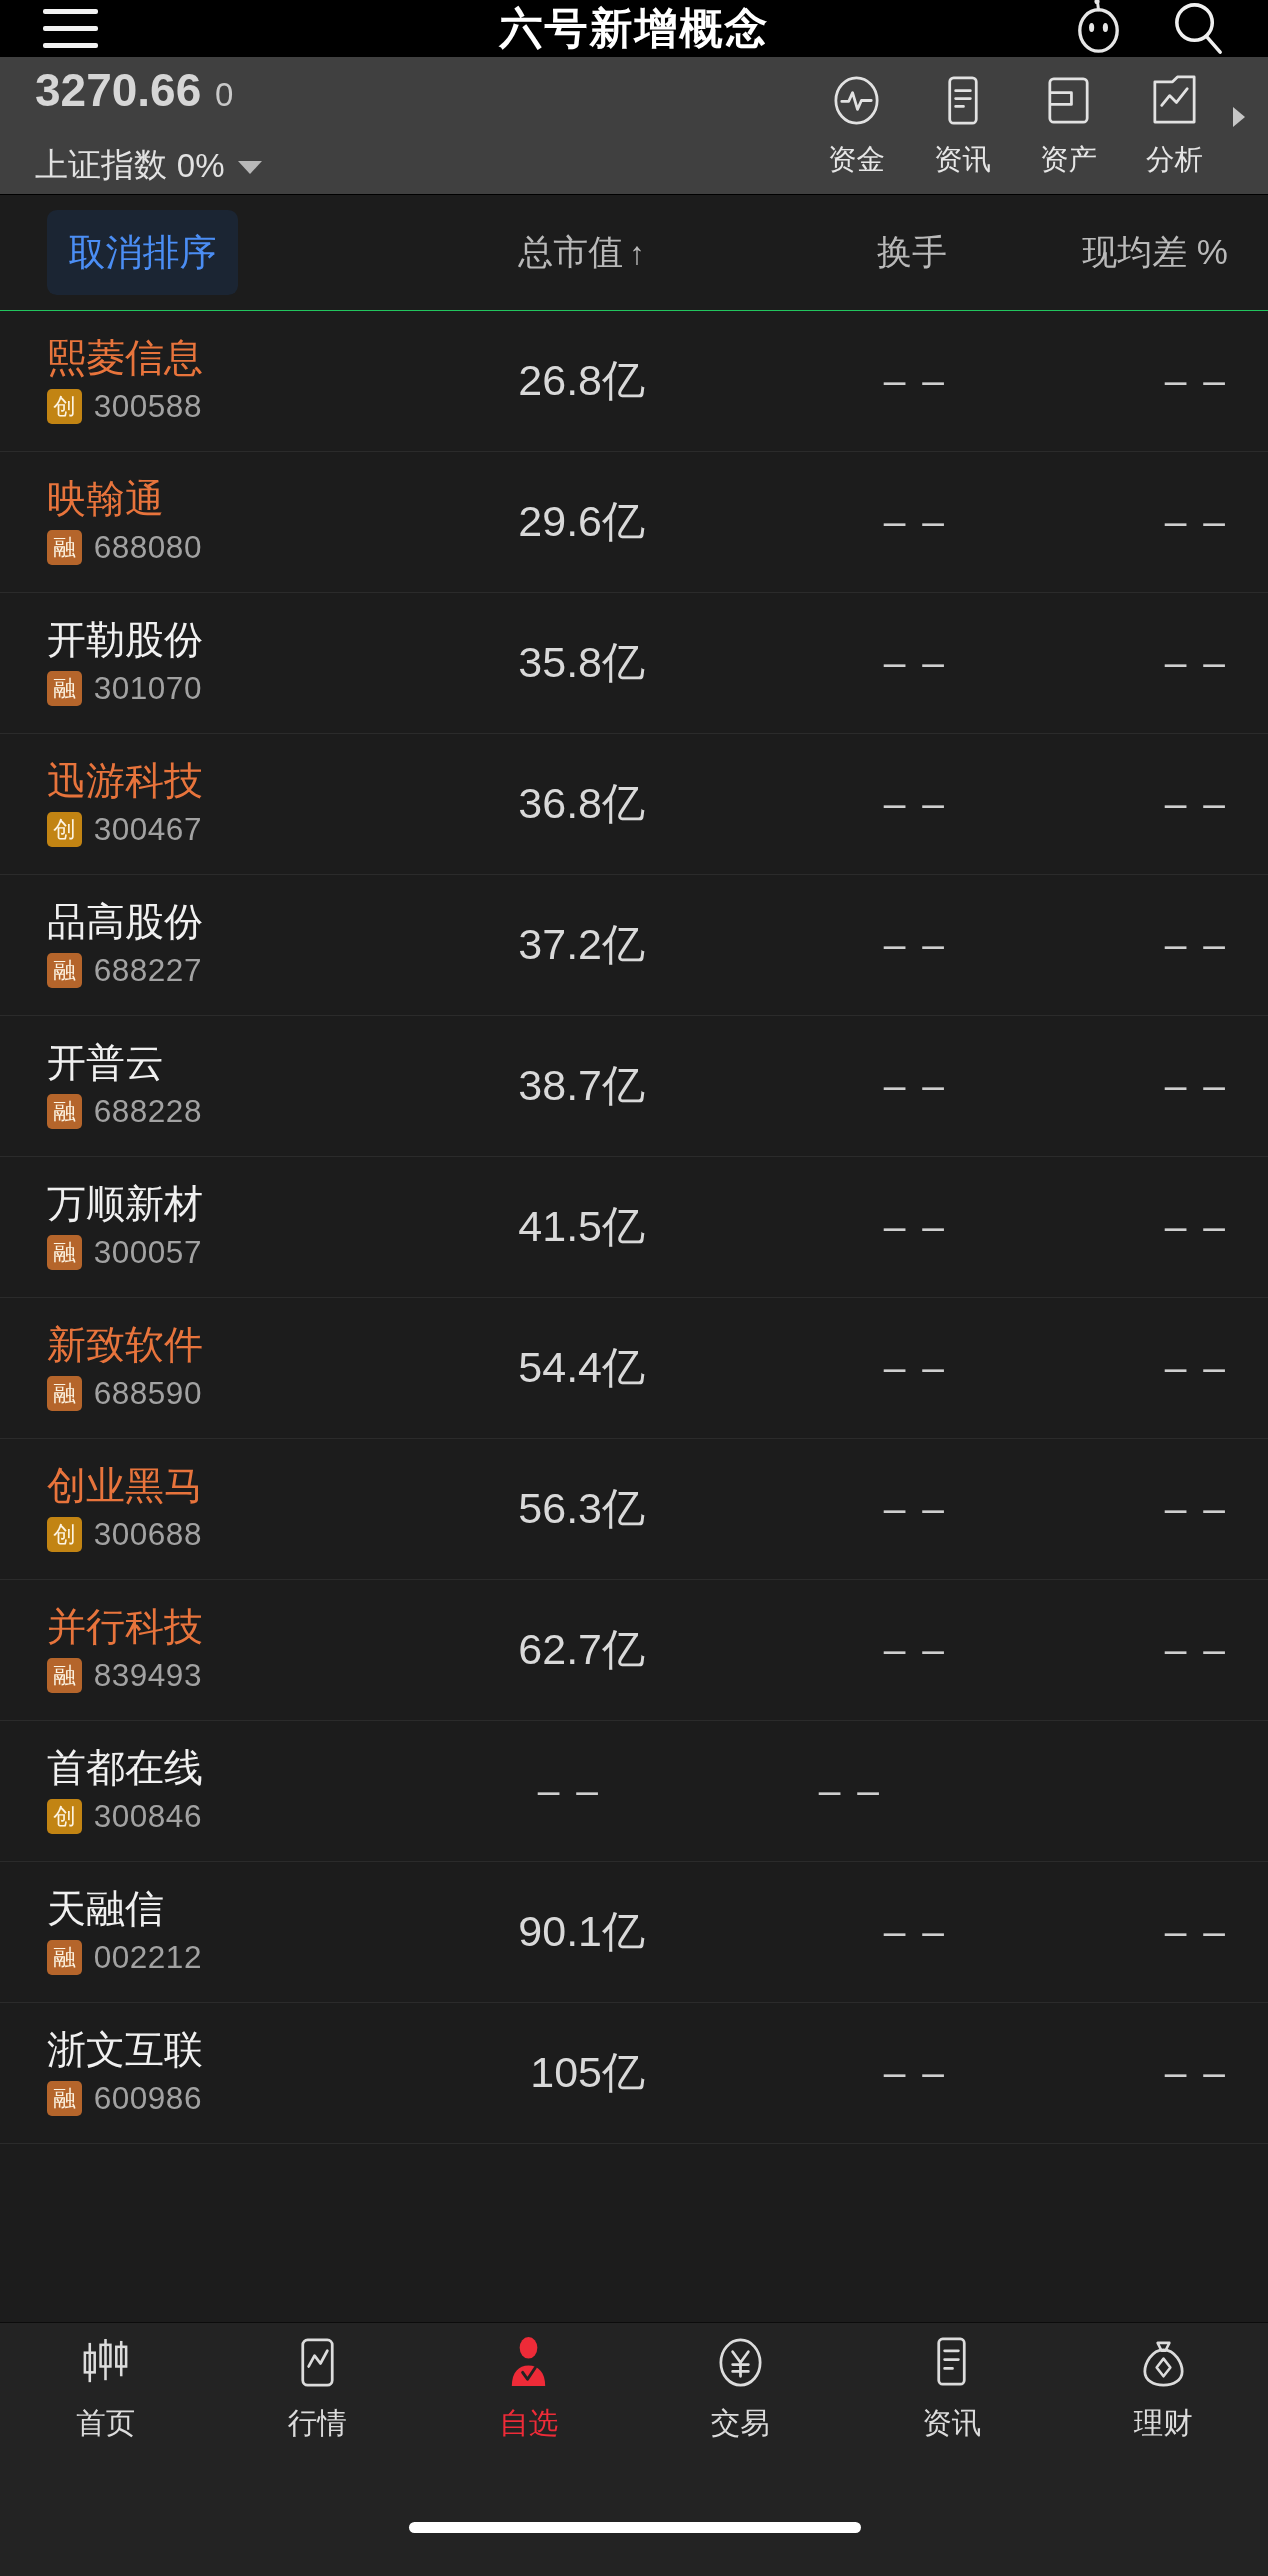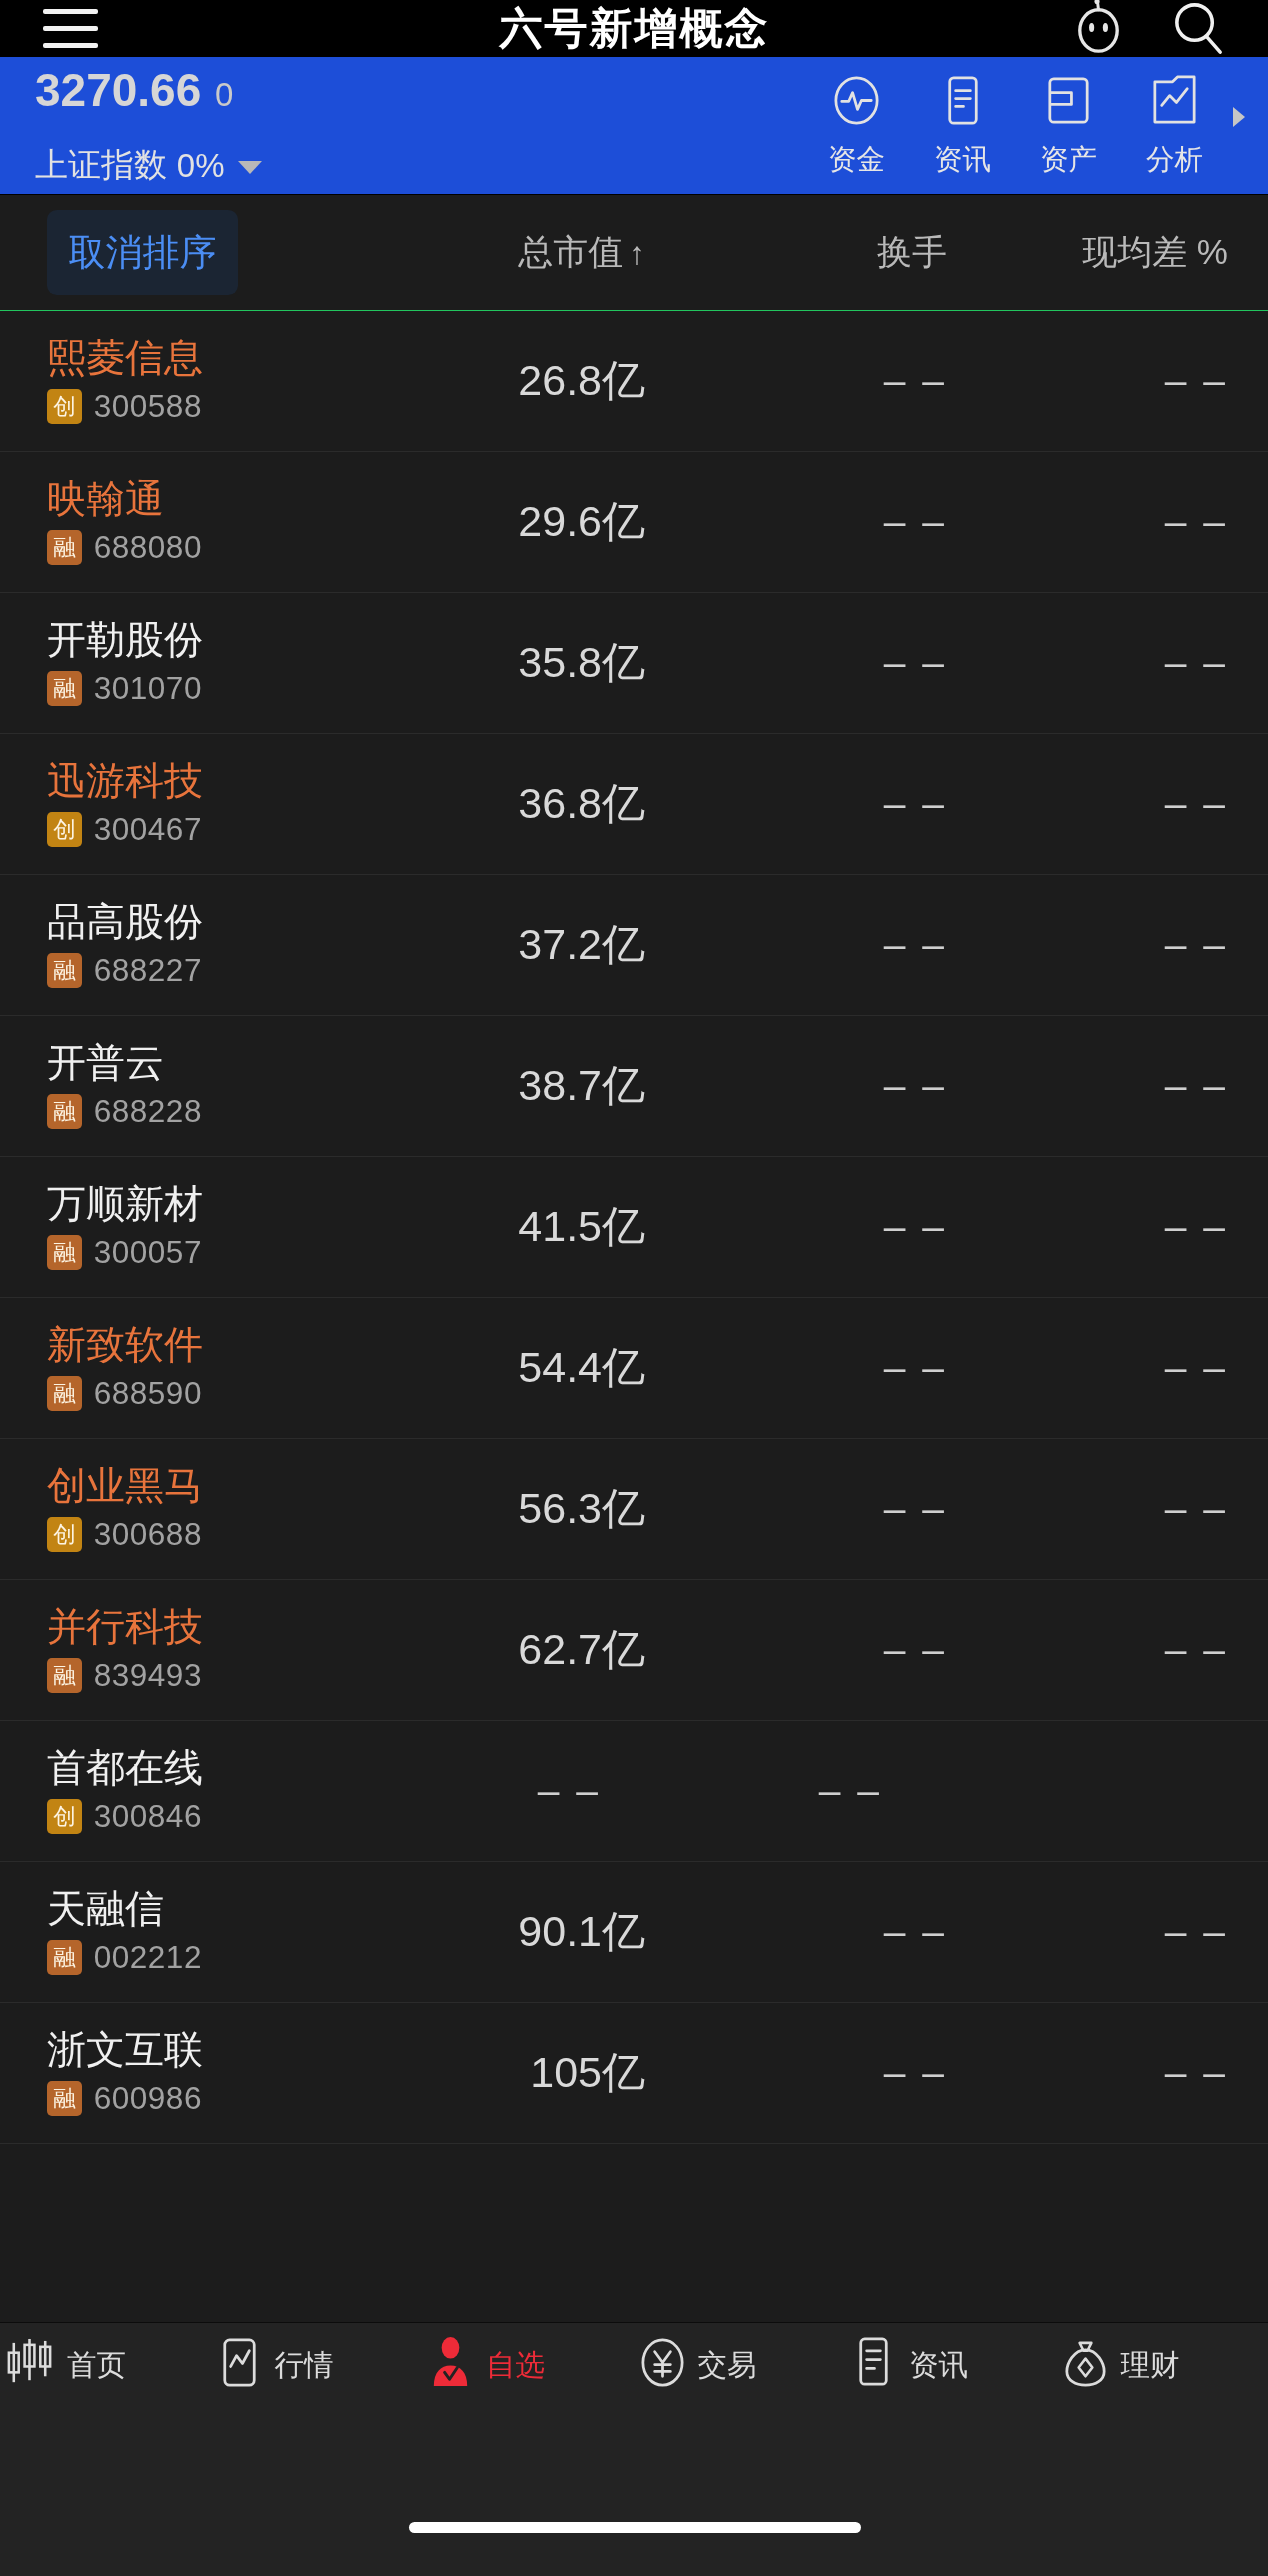--- a/index.html
+++ b/index.html
@@ -62,21 +62,21 @@
     align-items: center;
     gap: 37px;
     padding-right: 39px;
     z-index: 2;
   }
   .ic-btn { cursor: pointer; line-height: 0; }
 
   
   .indexbar {
     height: 138px;
-    background: #1d4ed8;
+    background: #404040;
     display: flex;
     align-items: center;
     position: relative;
     flex: 0 0 auto;
     border-bottom: 1px solid #000;
   }
   .index-block {
     padding-left: 35px;
     min-width: 374px;
   }
@@ -232,21 +232,21 @@
     background: #232323;
     border-top: 1px solid #0c0c0c;
     display: flex;
     align-items: flex-start;
     padding-top: 13.8px;
     flex: 0 0 auto;
   }
   .tab {
     flex: 1;
     display: flex;
-    flex-direction: row;
+    flex-direction: column;
     align-items: center;
     gap: 7.9px;
     cursor: pointer;
   }
   .tab-label { font-size: 29.5px; color: #dcdcdc; }
   .tab.active .tab-label { color: #ee2b38; }
   .homebar-wrap {
     height: 97px;
     background: #232323;
     display: flex;

